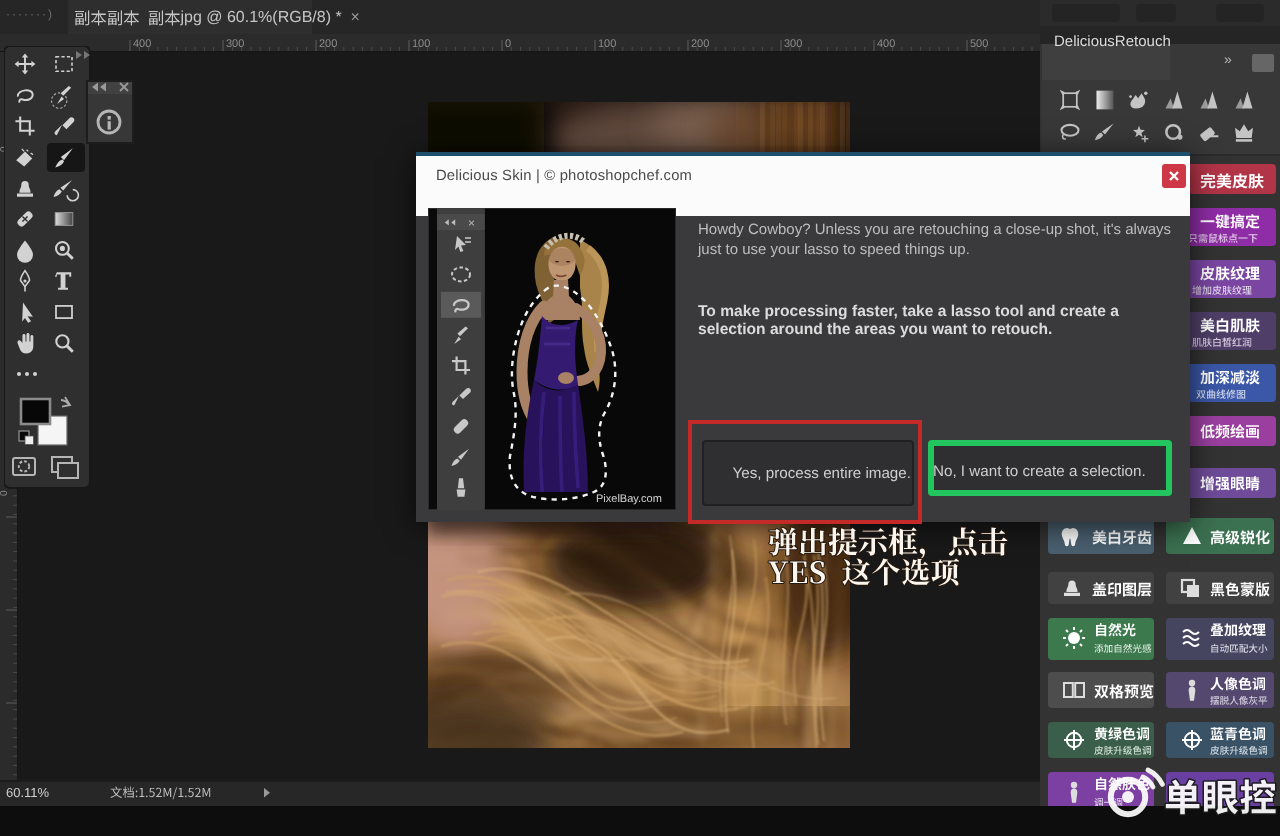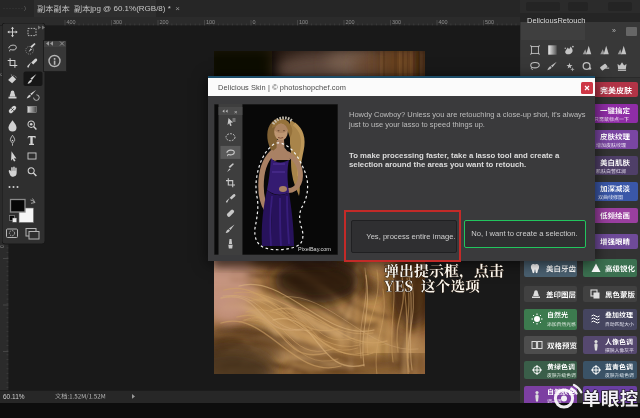--- a/index.html
+++ b/index.html
@@ -692,33 +692,33 @@
     <div class="abs" style="left:0;top:390px;width:520px;height:13px;background:#272727;border-top:1px solid #1c1c1c"></div>
     <svg class="abs" style="left:0;top:390px" width="520" height="13" viewBox="0 0 520 13">
       <text x="3" y="8.5" font-size="6.5" fill="#cfcfcf" font-family="Liberation Sans">60.11%</text>
       <path d="M57.6 3.4C57.8 3.7 58 4.1 58.1 4.4L58.6 4.2C58.5 3.9 58.3 3.5 58.1 3.2ZM55.3 4.4V4.8H56.3C56.6 5.8 57.1 6.6 57.8 7.3C57.1 7.8 56.3 8.3 55.2 8.5C55.3 8.7 55.5 8.9 55.5 9C56.5 8.6 57.4 8.2 58.1 7.6C58.8 8.2 59.7 8.7 60.7 9C60.8 8.8 60.9 8.6 61 8.5C60 8.3 59.2 7.8 58.5 7.3C59.1 6.6 59.6 5.8 59.9 4.8H60.9V4.4ZM58.1 6.9C57.5 6.3 57.1 5.6 56.8 4.8H59.4C59.1 5.7 58.7 6.4 58.1 6.9Z M66.5 3.7C66.3 4.1 66.1 4.8 65.9 5.2L66.2 5.3C66.5 4.9 66.7 4.3 66.9 3.8ZM63.7 3.8C63.9 4.3 64.1 4.9 64.2 5.3L64.6 5.1C64.5 4.7 64.3 4.2 64 3.7ZM62.4 3.3V4.6H61.5V5.1H62.3C62.1 5.9 61.7 6.9 61.4 7.4C61.4 7.5 61.5 7.7 61.6 7.8C61.9 7.4 62.2 6.7 62.4 6V9H62.8V5.9C63 6.2 63.3 6.6 63.4 6.8L63.6 6.4C63.5 6.2 63 5.5 62.8 5.3V5.1H63.6V4.6H62.8V3.3ZM63.5 8.1V8.6H66.4V8.9H66.9V5.6H65.5V3.3H65.1V5.6H63.6V6H66.4V6.8H63.7V7.3H66.4V8.1Z M68.3 6.1C68.5 6.1 68.7 5.9 68.7 5.6C68.7 5.4 68.5 5.2 68.3 5.2C68 5.2 67.9 5.4 67.9 5.6C67.9 5.9 68 6.1 68.3 6.1ZM68.3 8.6C68.5 8.6 68.7 8.4 68.7 8.2C68.7 7.9 68.5 7.7 68.3 7.7C68 7.7 67.9 7.9 67.9 8.2C67.9 8.4 68 8.6 68.3 8.6Z M69.7 8.5H72.2V8H71.3V4H70.8C70.6 4.1 70.3 4.2 69.9 4.3V4.6H70.7V8H69.7Z M73.4 8.6C73.6 8.6 73.8 8.4 73.8 8.2C73.8 7.9 73.6 7.7 73.4 7.7C73.2 7.7 73 7.9 73 8.2C73 8.4 73.2 8.6 73.4 8.6Z M75.9 8.6C76.7 8.6 77.4 8 77.4 7C77.4 6 76.8 5.6 76 5.6C75.8 5.6 75.6 5.6 75.3 5.8L75.5 4.4H77.2V4H75L74.8 6.1L75.1 6.3C75.4 6.1 75.6 6 75.9 6C76.5 6 76.8 6.4 76.8 7C76.8 7.7 76.4 8.1 75.9 8.1C75.3 8.1 75 7.9 74.7 7.6L74.5 8C74.8 8.3 75.2 8.6 75.9 8.6Z M78 8.5H80.9V8H79.6C79.4 8 79.1 8 78.9 8.1C79.9 7 80.6 6.1 80.6 5.2C80.6 4.4 80.1 3.9 79.3 3.9C78.7 3.9 78.3 4.1 78 4.5L78.3 4.9C78.6 4.6 78.9 4.3 79.2 4.3C79.8 4.3 80.1 4.7 80.1 5.2C80.1 6 79.4 6.9 78 8.2Z M81.8 8.5H82.3V6C82.3 5.6 82.3 5 82.2 4.6H82.3L82.6 5.7L83.5 8H83.9L84.7 5.7L85.1 4.6H85.1C85.1 5 85 5.6 85 6V8.5H85.6V4H84.9L84 6.4C83.9 6.7 83.8 7 83.7 7.3H83.7C83.6 7 83.5 6.7 83.4 6.4L82.5 4H81.8Z M86.3 9.6H86.7L88.5 3.6H88.1Z M89.2 8.5H91.7V8H90.8V4H90.3C90.1 4.1 89.8 4.2 89.4 4.3V4.6H90.2V8H89.2Z M92.9 8.6C93.2 8.6 93.3 8.4 93.3 8.2C93.3 7.9 93.2 7.7 92.9 7.7C92.7 7.7 92.5 7.9 92.5 8.2C92.5 8.4 92.7 8.6 92.9 8.6Z M95.4 8.6C96.2 8.6 96.9 8 96.9 7C96.9 6 96.3 5.6 95.5 5.6C95.3 5.6 95.1 5.6 94.9 5.8L95 4.4H96.7V4H94.5L94.3 6.1L94.6 6.3C94.9 6.1 95.1 6 95.4 6C96 6 96.3 6.4 96.3 7C96.3 7.7 95.9 8.1 95.4 8.1C94.8 8.1 94.5 7.9 94.3 7.6L94 8C94.3 8.3 94.7 8.6 95.4 8.6Z M97.5 8.5H100.4V8H99.1C98.9 8 98.6 8 98.4 8.1C99.4 7 100.2 6.1 100.2 5.2C100.2 4.4 99.6 3.9 98.8 3.9C98.3 3.9 97.9 4.1 97.5 4.5L97.8 4.9C98.1 4.6 98.4 4.3 98.8 4.3C99.3 4.3 99.6 4.7 99.6 5.2C99.6 6 98.9 6.9 97.5 8.2Z M101.3 8.5H101.8V6C101.8 5.6 101.8 5 101.7 4.6H101.8L102.1 5.7L103 8H103.4L104.2 5.7L104.6 4.6H104.6C104.6 5 104.6 5.6 104.6 6V8.5H105.1V4H104.4L103.5 6.4C103.4 6.7 103.3 7 103.2 7.3H103.2C103.1 7 103 6.7 102.9 6.4L102 4H101.3Z" fill="#c0c0c0"></path>
       <path d="M132 4 l3 2.4 -3 2.4 z" fill="#999"></path>
     </svg>
     <div class="abs" style="left:0;top:403px;width:640px;height:15px;background:#0d0d0d"></div>
     <div class="abs" style="left:520px;top:410px;width:120px;height:8px;background:#0d0d0d"></div>
     <div class="abs" style="left:208px;top:76px;width:387px;height:185px;box-shadow:0 2px 14px rgba(0,0,0,0.65);background:#3a3a3c">
 <div style="height:2px;background:#1d4e6a"></div>
-<div style="height:18px;background:#fbfbfb;position:relative">
+<div style="height:30px;background:#fbfbfb;position:relative">
 <span style="position:absolute;left:10px;top:4.5px;font-size:7.4px;color:#4a4a4a;letter-spacing:0.1px">Delicious Skin | © photoshopchef.com</span>
 <span style="position:absolute;right:2px;top:4px;width:12px;height:12px;background:#ce3746;border-radius:1.5px"></span>
 <svg style="position:absolute;right:2px;top:4px" width="12" height="12" viewBox="0 0 12 12">
           <path d="M4 4 l4 4 M8 4 l-4 4" stroke="#fff" stroke-width="1.2"></path>
         </svg>
 </div>
 <div style="position:absolute;left:141px;top:34px;font-size:7.5px;color:#bdbdbd;white-space:nowrap">Howdy Cowboy? Unless you are retouching a close-up shot, it's always</div>
 <div style="position:absolute;left:141px;top:43.5px;font-size:7.5px;color:#bdbdbd;white-space:nowrap">just to use your lasso to speed things up.</div>
 <div style="position:absolute;left:141px;top:74.5px;font-size:7.8px;color:#dcdcdc;font-weight:bold;white-space:nowrap">To make processing faster, take a lasso tool and create a</div>
 <div style="position:absolute;left:141px;top:84px;font-size:7.8px;color:#dcdcdc;font-weight:bold;white-space:nowrap">selection around the areas you want to retouch.</div>
 <div style="position:absolute;left:142.5px;top:143.5px;width:106px;height:33px;background:#2f2f31;border:1px solid #202022;border-radius:2px;color:#cfcfcf;font-size:7.6px;text-align:right;line-height:31px">Yes, process entire image.</div>
-<div style="position:absolute;left:255.5px;top:143.5px;width:122px;height:28px;background:#2f2f31;border:1px solid #22c55e;border-radius:2px;color:#cfcfcf;font-size:7.6px;text-align:center;line-height:26px">No, I want to create a selection.</div>
+<div style="position:absolute;left:255.5px;top:143.5px;width:122px;height:28px;background:#2f2f31;border:3px solid #22c55e;border-radius:2px;color:#cfcfcf;font-size:7.6px;line-height:26px">No, I want to create a selection.</div>
 </div>
     <svg class="abs" style="left:214px;top:104px" width="124" height="151" viewBox="0 0 124 151">
       <rect width="124" height="151" fill="#0a0a0a" stroke="#2c2c2c" stroke-width="1"></rect>
       <rect x="4.5" y="0" width="24" height="151" fill="#3e3e3e"></rect>
       <rect x="4.5" y="3" width="24" height="8" fill="#4a4a4a"></rect>
       <path d="M10 5.5 l-2.5 2 2.5 2 z M14 5.5 l-2.5 2 2.5 2 z" fill="#bbb" transform="scale(0.8) translate(3,1.5)"></path>
       <text x="20" y="9.5" font-size="6" fill="#bbb">×</text>
       <g transform="translate(16.5,18.0)">
         <path d="M-2 -4 L2.5 0.5 L0 0.8 L1.2 3.5 L-0.3 4 L-1.3 1.3 L-3 3 z" fill="#c8c8c8"></path>
         <path d="M2 -3 h3 M2 -1 h3" stroke="#c8c8c8" stroke-width="0.8"></path>

